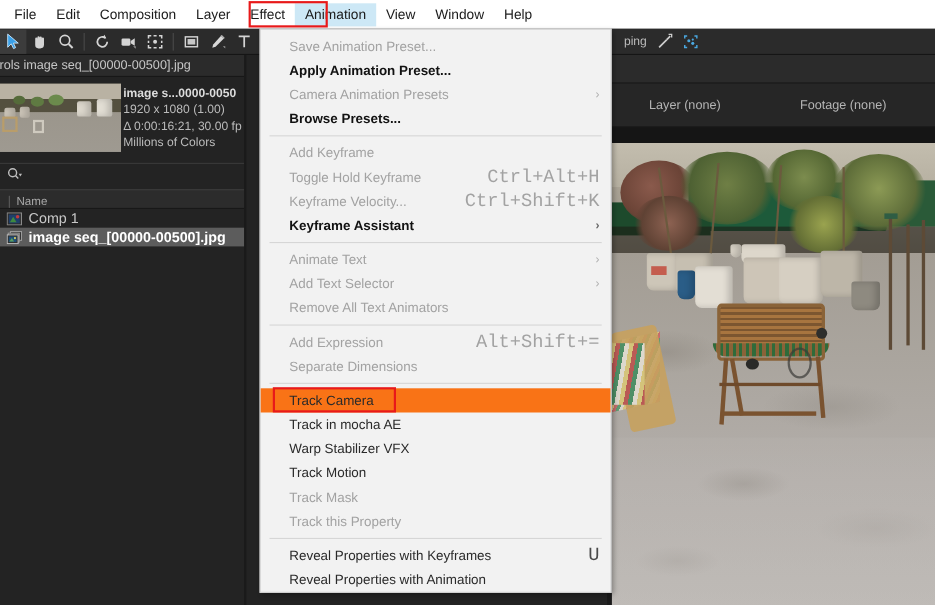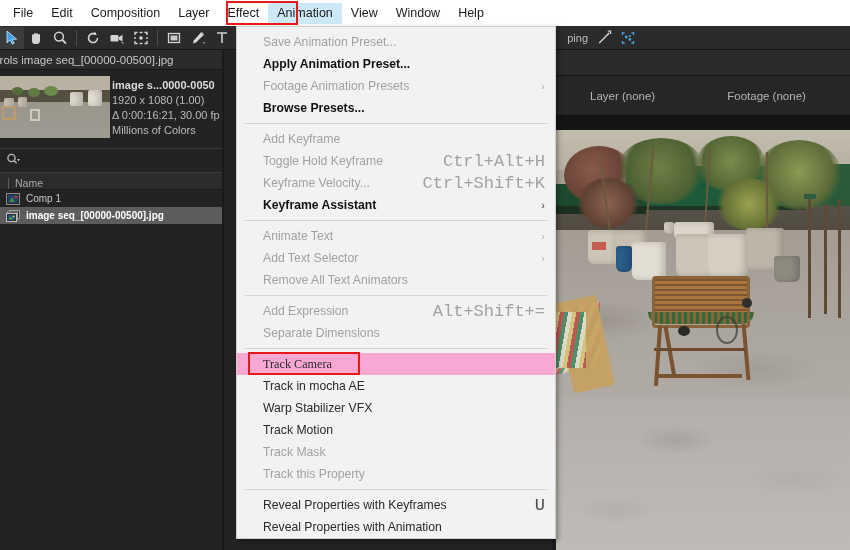--- a/index.html
+++ b/index.html
@@ -159,21 +159,21 @@
     font-size: 10.5px; color: #a9a9a9;
   }
   .list-header .divider-bar {
     width: 1px; height: 11px; background: #5a5a5a; margin-right: 6px;
   }
 
   .list-row {
     height: 17px;
     display: flex; align-items: center;
     padding-left: 6px;
-    font-size: 10px;
+    font-size: 13px;
     color: #c8c8c8;
   }
   .list-row.selected {
     background: #5c5c5c;
     color: #ffffff;
     font-weight: bold;
   }
   .row-icon {
     width: 14px; height: 12px;
     margin-right: 6px;
@@ -322,21 +322,21 @@
   .mi {
     position: relative;
     height: 22px;
     display: flex; align-items: center;
     padding-left: 26px; padding-right: 10px;
     color: #2a2a2a;
     white-space: nowrap;
   }
   .mi.disabled { color: #a2a2a2; }
   .mi.bold { font-weight: bold; color: #121212; }
-  .mi.highlight { background: #f9a8d4; font-family: Liberation Serif, serif; }
+  .mi.highlight { background: #f97316; }
   .mi .label { flex: 1; }
   .mi .accel {
     color: #4a4a4a;
     font-size: 17px;
     margin-left: 18px;
     font-family: Liberation Mono, monospace;
   }
   .mi.disabled .accel { color: #a2a2a2; }
   .mi .arrow {
     font-size: 11px;
@@ -627,21 +627,21 @@
   </div>
 
   <div class="dropdown" id="dropdown">
       <div class="mi disabled">
         <span class="label">Save Animation Preset...</span>
       </div>
       <div class="mi bold">
         <span class="label">Apply Animation Preset...</span>
       </div>
       <div class="mi disabled">
-        <span class="label">Footage Animation Presets</span>
+        <span class="label">Camera Animation Presets</span>
         <span class="arrow">›</span>
       </div>
       <div class="mi bold">
         <span class="label">Browse Presets...</span>
       </div>
       <div class="mi-sep"></div>
       <div class="mi disabled">
         <span class="label">Add Keyframe</span>
       </div>
       <div class="mi disabled">

